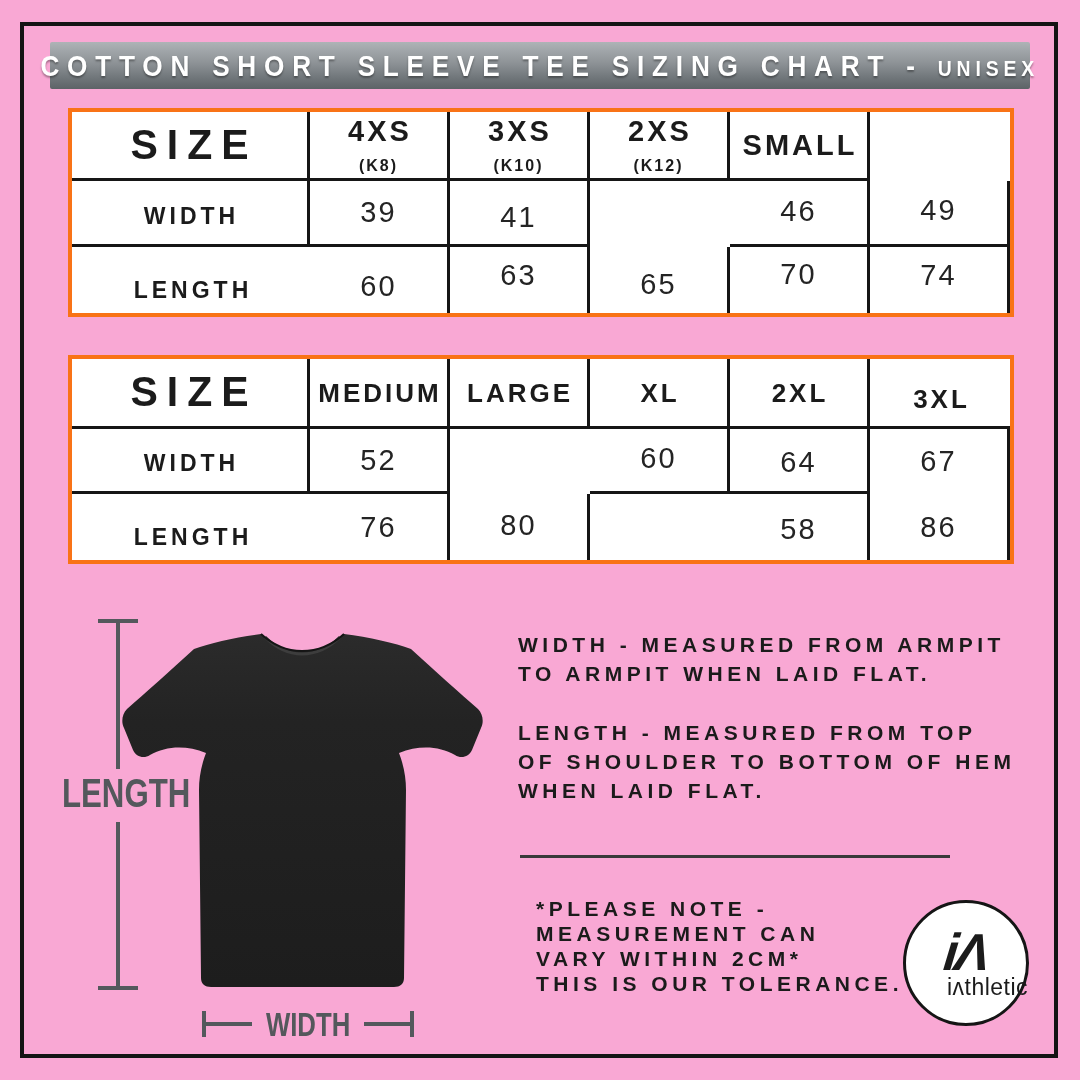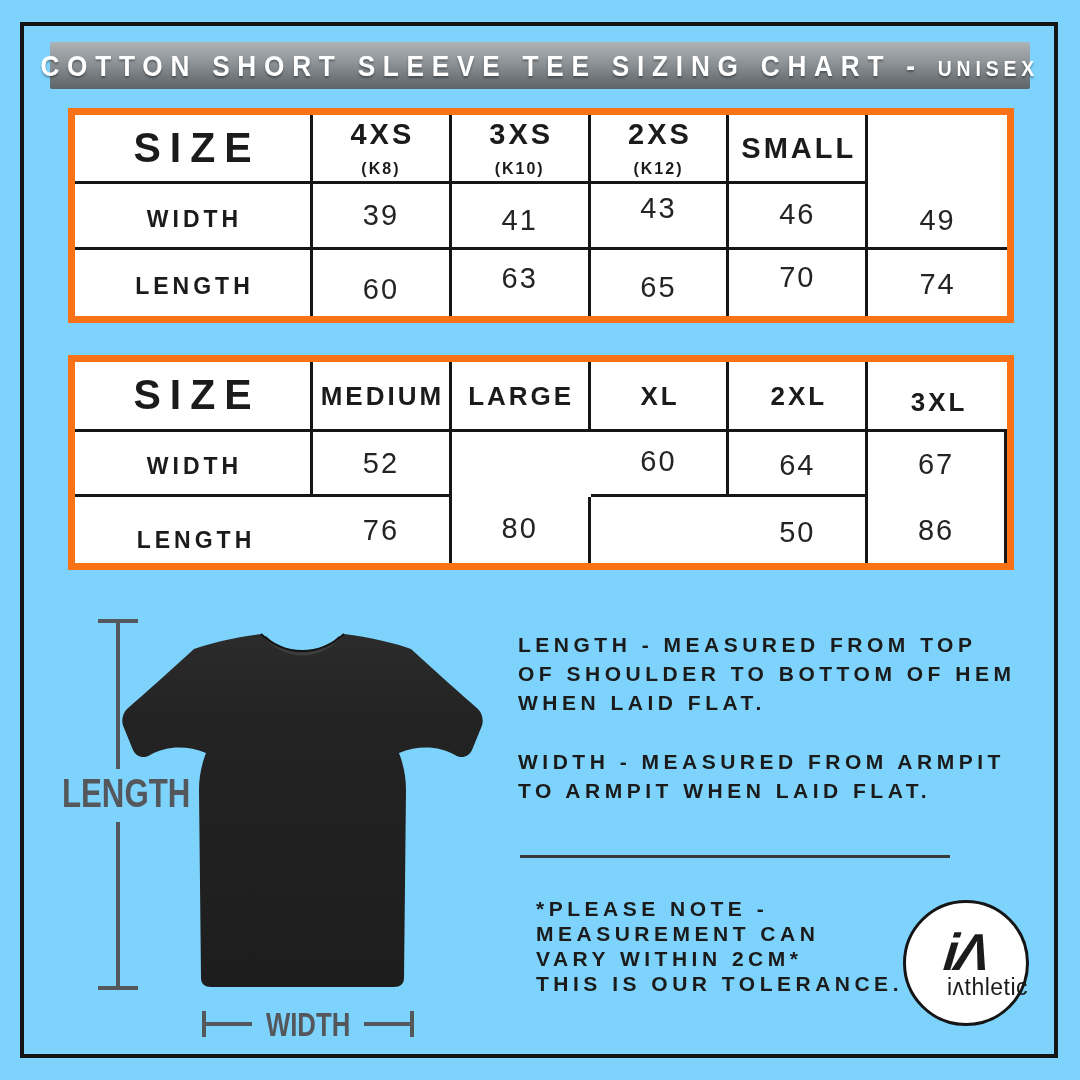--- a/index.html
+++ b/index.html
@@ -1,32 +1,32 @@
 <!DOCTYPE html>
 <html><head>
 <meta charset="utf-8">
 <style>
   * { box-sizing: border-box; margin: 0; padding: 0; }
   body { background: #ffffff; font-family: "Liberation Sans", sans-serif; }
-  .canvas { position: relative; width: 1080px; height: 1080px; background: #7dd3fc; overflow: hidden; }
+  .canvas { position: relative; width: 1080px; height: 1080px; background: #f9a8d4; overflow: hidden; }
 
   
   .frame { position: absolute; left: 20px; top: 22px; width: 1038px; height: 1036px;
            border: 4px solid #141414; }
 
   
   .titlebar { position: absolute; left: 50px; top: 42px; width: 980px; height: 47px;
     background: linear-gradient(to bottom, #aeb3b6 0%, #8d9296 45%, #71777b 75%, #5d6367 100%);
     border-radius: 2px; display: flex; align-items: center; justify-content: center; }
   .titlebar .title { color: #ffffff; font-weight: 700; font-size: 27px; letter-spacing: 8px;
     text-shadow: 0 2px 2px rgba(0,0,0,0.35); transform: scale(0.97, 1.12); white-space: nowrap; }
   .titlebar .suffix { font-variant: small-caps; text-transform: lowercase; font-size: 29px; letter-spacing: 5px; }
 
   
-  .sizing-table { position: absolute; left: 68px; width: 946px; border: 7px solid #f97316;
+  .sizing-table { position: absolute; left: 68px; width: 946px; border: 4px solid #f97316;
     display: grid; grid-template-columns: 238px repeat(5, 1fr); background: #fff; color: #1b1b1b; }
   .t1 { top: 108px; grid-template-rows: 69px 66px 66px; }
   .t2 { top: 355px; grid-template-rows: 70px 65px 66px; }
   .cell { border-right: 3px solid #161616; border-bottom: 3px solid #161616;
     display: flex; flex-direction: column; align-items: center; justify-content: center; }
   .cell:nth-child(6n) { border-right: none; margin-top: 13px; }
   .sizing-table .cell:nth-last-child(-n+6) { border-bottom: none; }
   .size-head { font-size: 41px; font-weight: 700; letter-spacing: 9px; text-indent: 9px; transform: scaleY(1.02); }
   .col-name { font-size: 29px; font-weight: 700; letter-spacing: 3px; text-indent: 3px; line-height: 1; }
   .t2 .col-name { font-size: 26px; }
@@ -111,23 +111,20 @@
     <div style="display:contents" class="row-contents"></div>
     <div class="cell rw-label" style="grid-row:2">
       <span class="row-label">Width</span>
     </div>
     <div class="cell rw val" style="grid-row:2;grid-column:2">
         <span>39</span>
       </div>
     <div class="cell rw val" style="grid-row:2;grid-column:3">
         <span style="transform:translateY(5px)">41</span>
       </div>
-    <div class="cell rw val" style="grid-row:2;grid-column:4">
-        <span style="transform:translateY(-7px)">43</span>
-      </div>
     <div class="cell rw val" style="grid-row:2;grid-column:5">
         <span style="transform:translateY(-1px)">46</span>
       </div>
     <div class="cell rw val" style="grid-row:2;grid-column:6">
         <span style="transform:translateY(-2px)">49</span>
       </div>
 
     <div class="cell rl-label" style="grid-row:3">
       <span class="row-label">LENGTH</span>
     </div>
@@ -187,21 +184,21 @@
     <div class="cell" style="grid-row:3">
       <span class="row-label">LENGTH</span>
     </div>
     <div class="cell val" style="grid-row:3;grid-column:2">
         <span>76</span>
       </div>
     <div class="cell val" style="grid-row:3;grid-column:3">
         <span style="transform:translateY(-2px)">80</span>
       </div>
     <div class="cell val" style="grid-row:3;grid-column:5">
-        <span style="transform:translateY(2px)">50</span>
+        <span style="transform:translateY(2px)">58</span>
       </div>
     <div class="cell val" style="grid-row:3;grid-column:6">
         <span>86</span>
       </div>
   </div>
 
   <svg class="tee-svg" width="376" height="372" viewBox="0 0 376 372">
     <defs>
       <linearGradient id="teeFill" x1="0" y1="0" x2="0" y2="1">
         <stop offset="0" stop-color="#2b2b2b"></stop>
@@ -245,22 +242,22 @@
 
   <div class="width-dim">
     <div class="endcap"></div>
     <div class="wline"></div>
     <div class="width-label">WIDTH</div>
     <div class="wline"></div>
     <div class="endcap"></div>
   </div>
 
   <div class="rightcol">
+    <div class="spec-par">WIDTH - MEASURED FROM ARMPIT TO ARMPIT WHEN LAID FLAT.</div>
     <div class="spec-par">LENGTH - MEASURED FROM TOP OF SHOULDER TO BOTTOM OF HEM WHEN LAID FLAT.</div>
-    <div class="spec-par">WIDTH - MEASURED FROM ARMPIT TO ARMPIT WHEN LAID FLAT.</div>
   </div>
 
   <div class="divider"></div>
 
   <div class="note-block">
     <div class="note-line">*PLEASE NOTE -</div>
     <div class="note-line">MEASUREMENT CAN</div>
     <div class="note-line">VARY WITHIN 2CM*</div>
     <div class="note-line">THIS IS OUR TOLERANCE.</div>
   </div>

